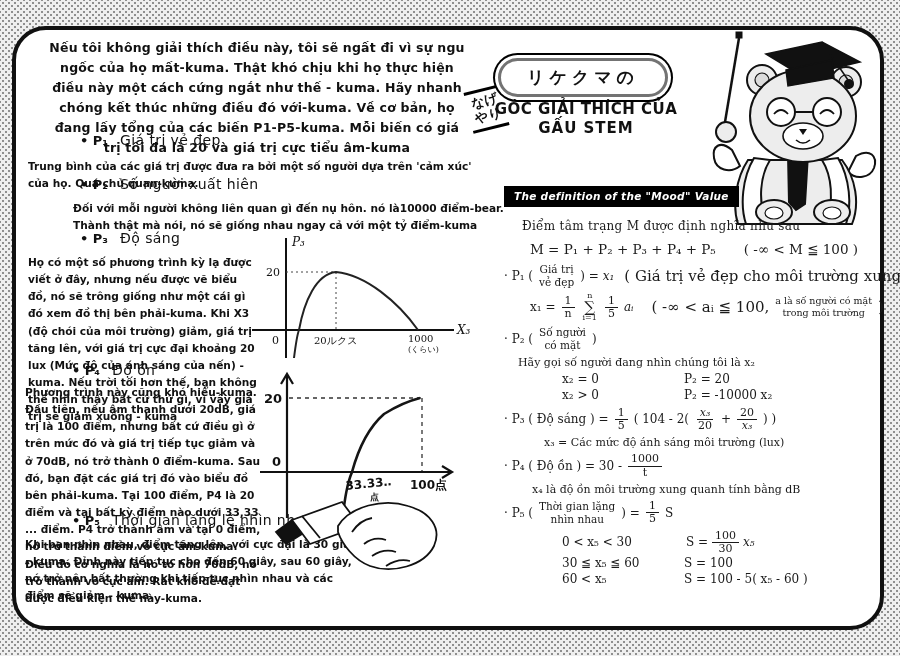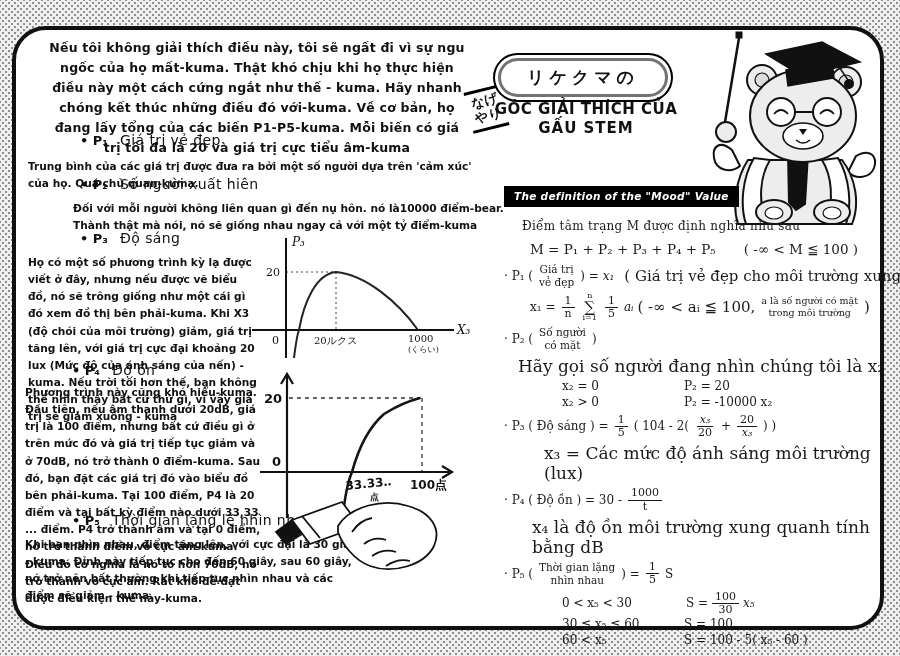--- a/index.html
+++ b/index.html
@@ -82,21 +82,21 @@
           line-height:1.12; font-size:11px; vertical-align:middle; margin:0 2px; }
   .frac .num { border-bottom:1px solid #1a1a1a; padding:0 3px; }
   .frac .den { padding:0 3px; }
   .sum { display:inline-flex; flex-direction:column; align-items:center;
          line-height:1; font-size:8px; margin:0 2px; }
   .sum .sigma { font-size:15px; line-height:0.95; }
   .cond-rows { display:grid; grid-template-columns:122px auto; row-gap:2px;
                margin:3px 0 5px 58px; font-size:12px; }
   .cond-row0 { margin:3px 0 1px 58px; display:flex; align-items:center; gap:2px; }
   .cond-row0 .cond { width:122px; }
-  .caption { margin:3px 4px 2px 40px; font-size:17px; }
+  .caption { margin:3px 4px 2px 40px; font-size:11px; }
   .caption-wide { margin:4px 0 2px 0; font-size:11px; }
 
   svg text { font-family:"DejaVu Serif", serif; fill:#111; }
   svg .hand-txt { font-family:"DejaVu Sans", sans-serif; font-weight:bold; }
 </style>
 </head>
 <body>
 
 <div class="page">
   <div class="panel">
@@ -259,21 +259,21 @@
         <span class="sum">
           <span>n</span>
           <span class="sigma">∑</span>
           <span>i=1</span>
         </span>
         <span class="frac">
           <span class="num">1</span>
           <span class="den">5</span>
         </span>
         <span style="font-style:italic">aᵢ</span>
-        <span class="note" style="">( -∞ &lt; aᵢ ≦ 100,</span>
+        <span class="note" style="margin-left:14px">( -∞ &lt; aᵢ ≦ 100,</span>
         <span class="note-stack">
           <span>a là số người có mặt</span>
           <span>trong môi trường</span>
         </span>
         <span class="note">)</span>
       </div>
 
       
       <div class="f-line">
         <span>· P₂ (</span>

